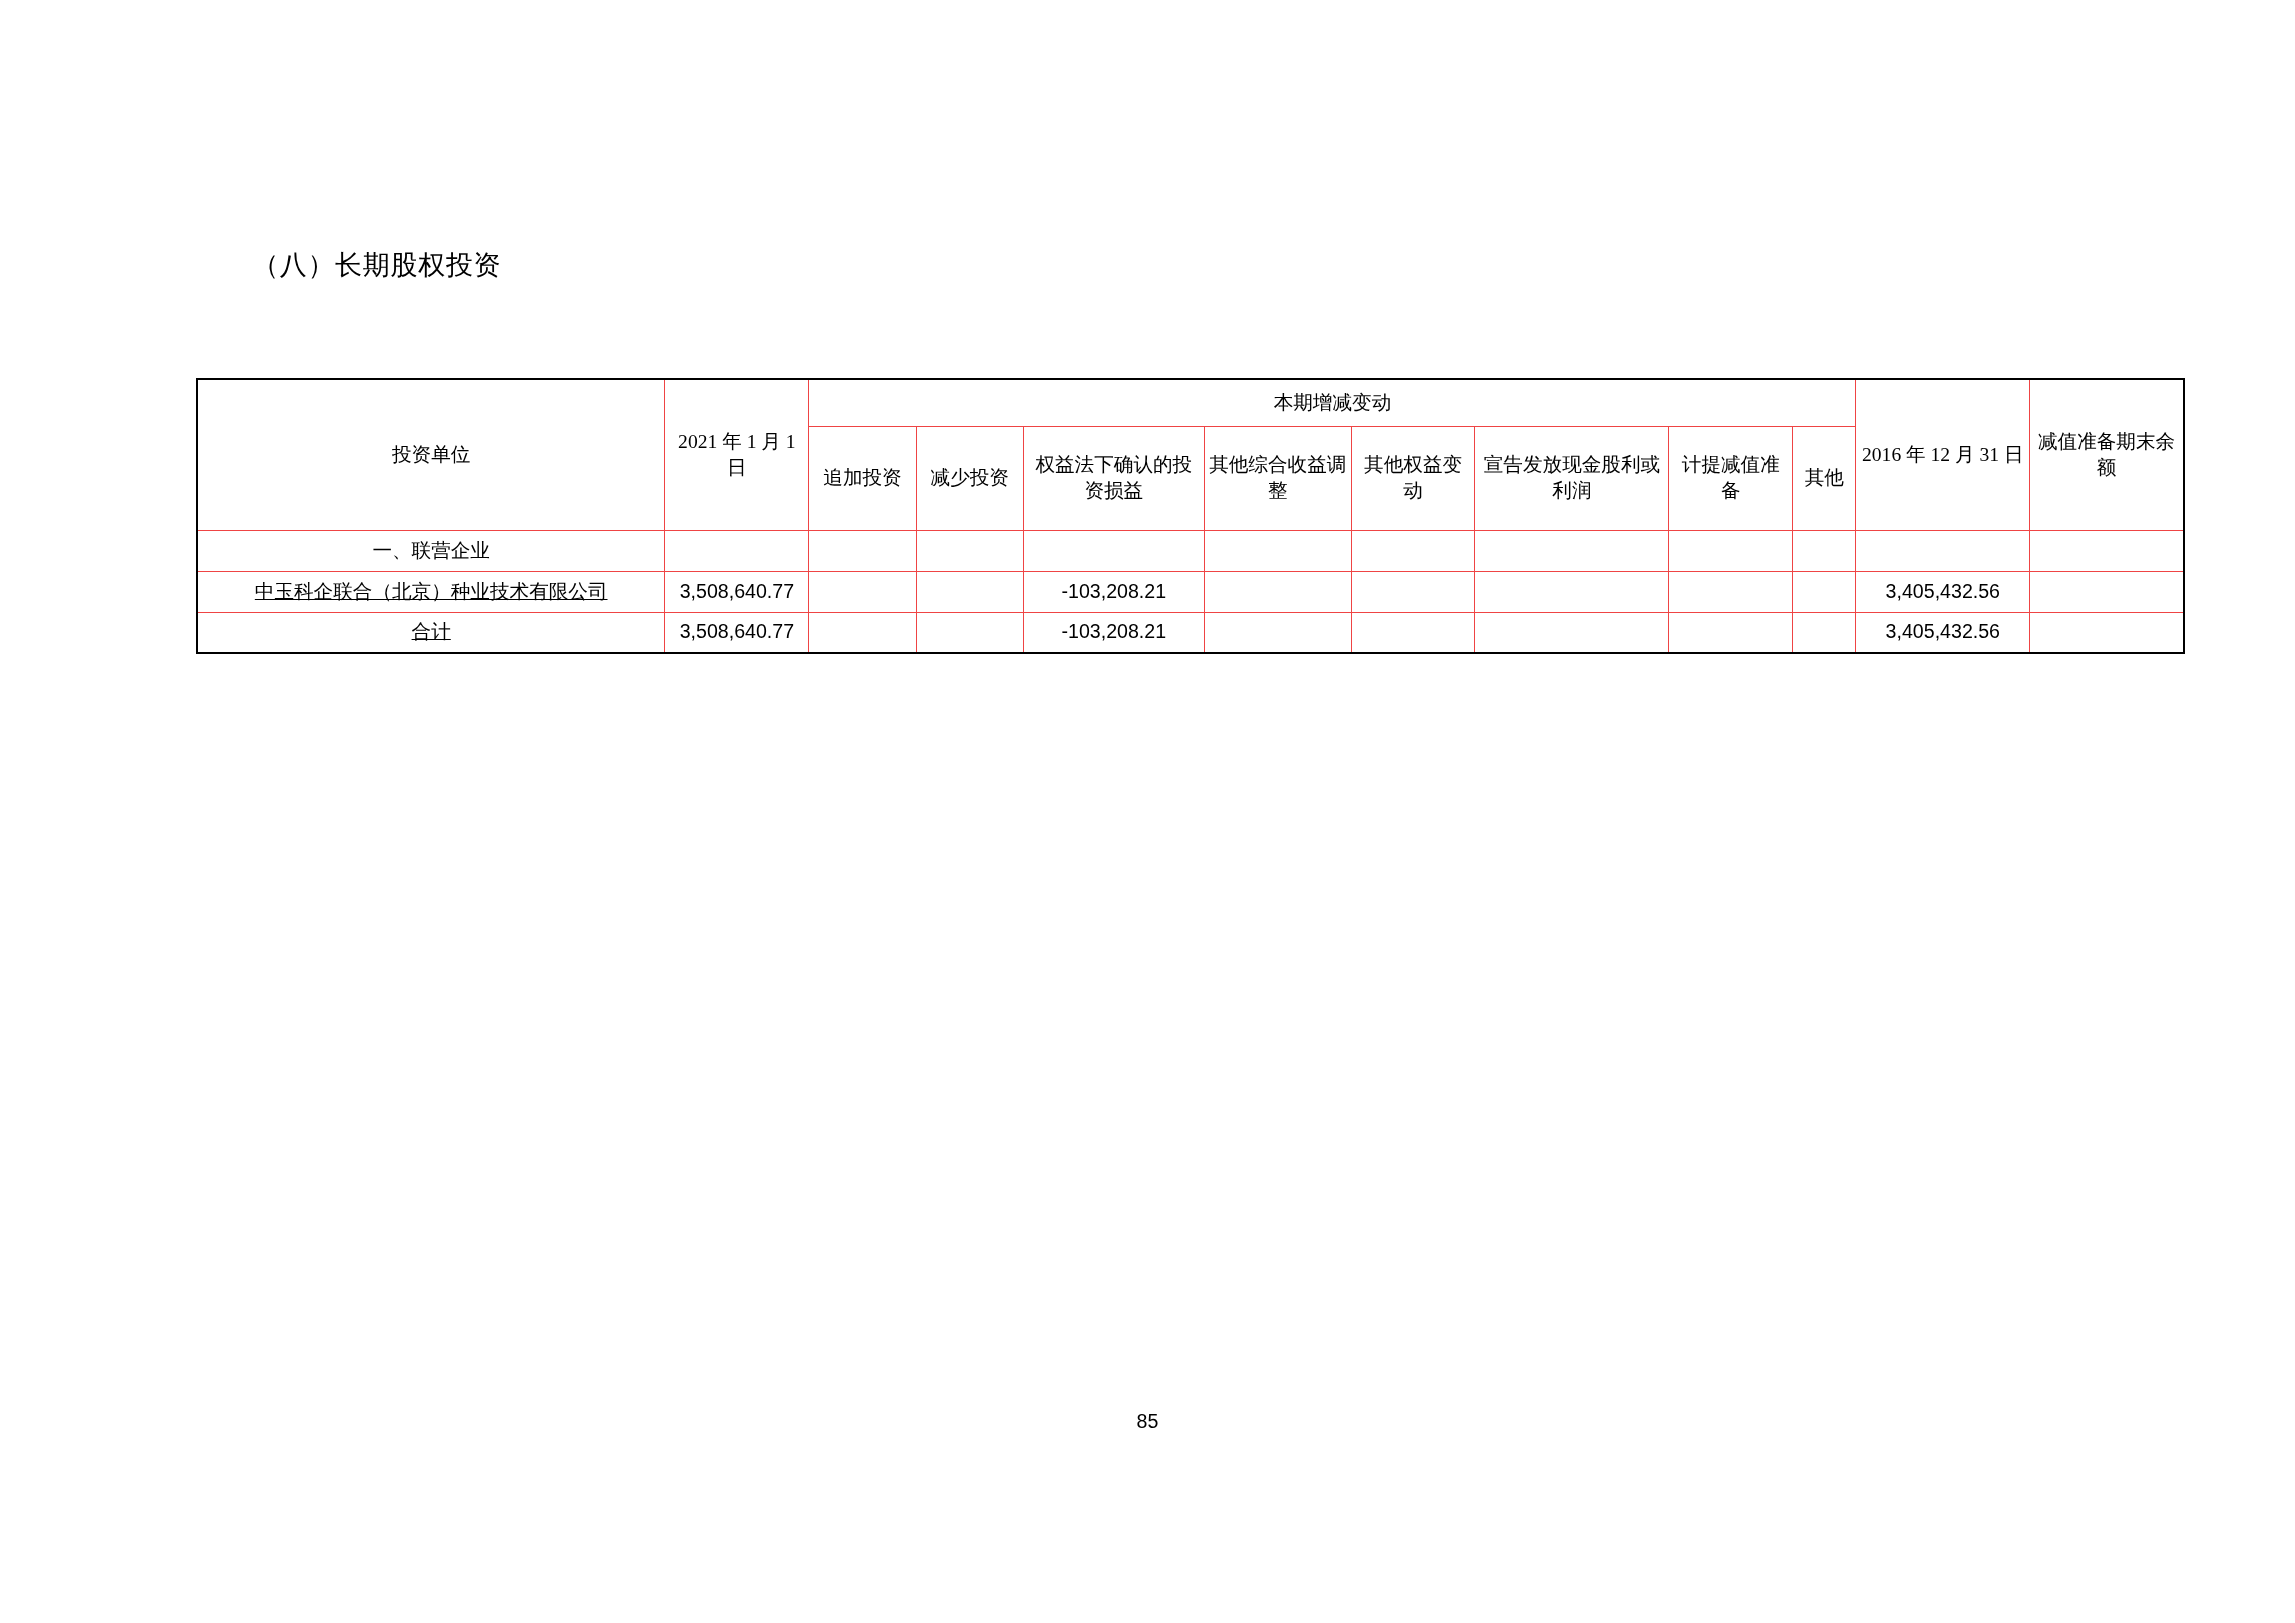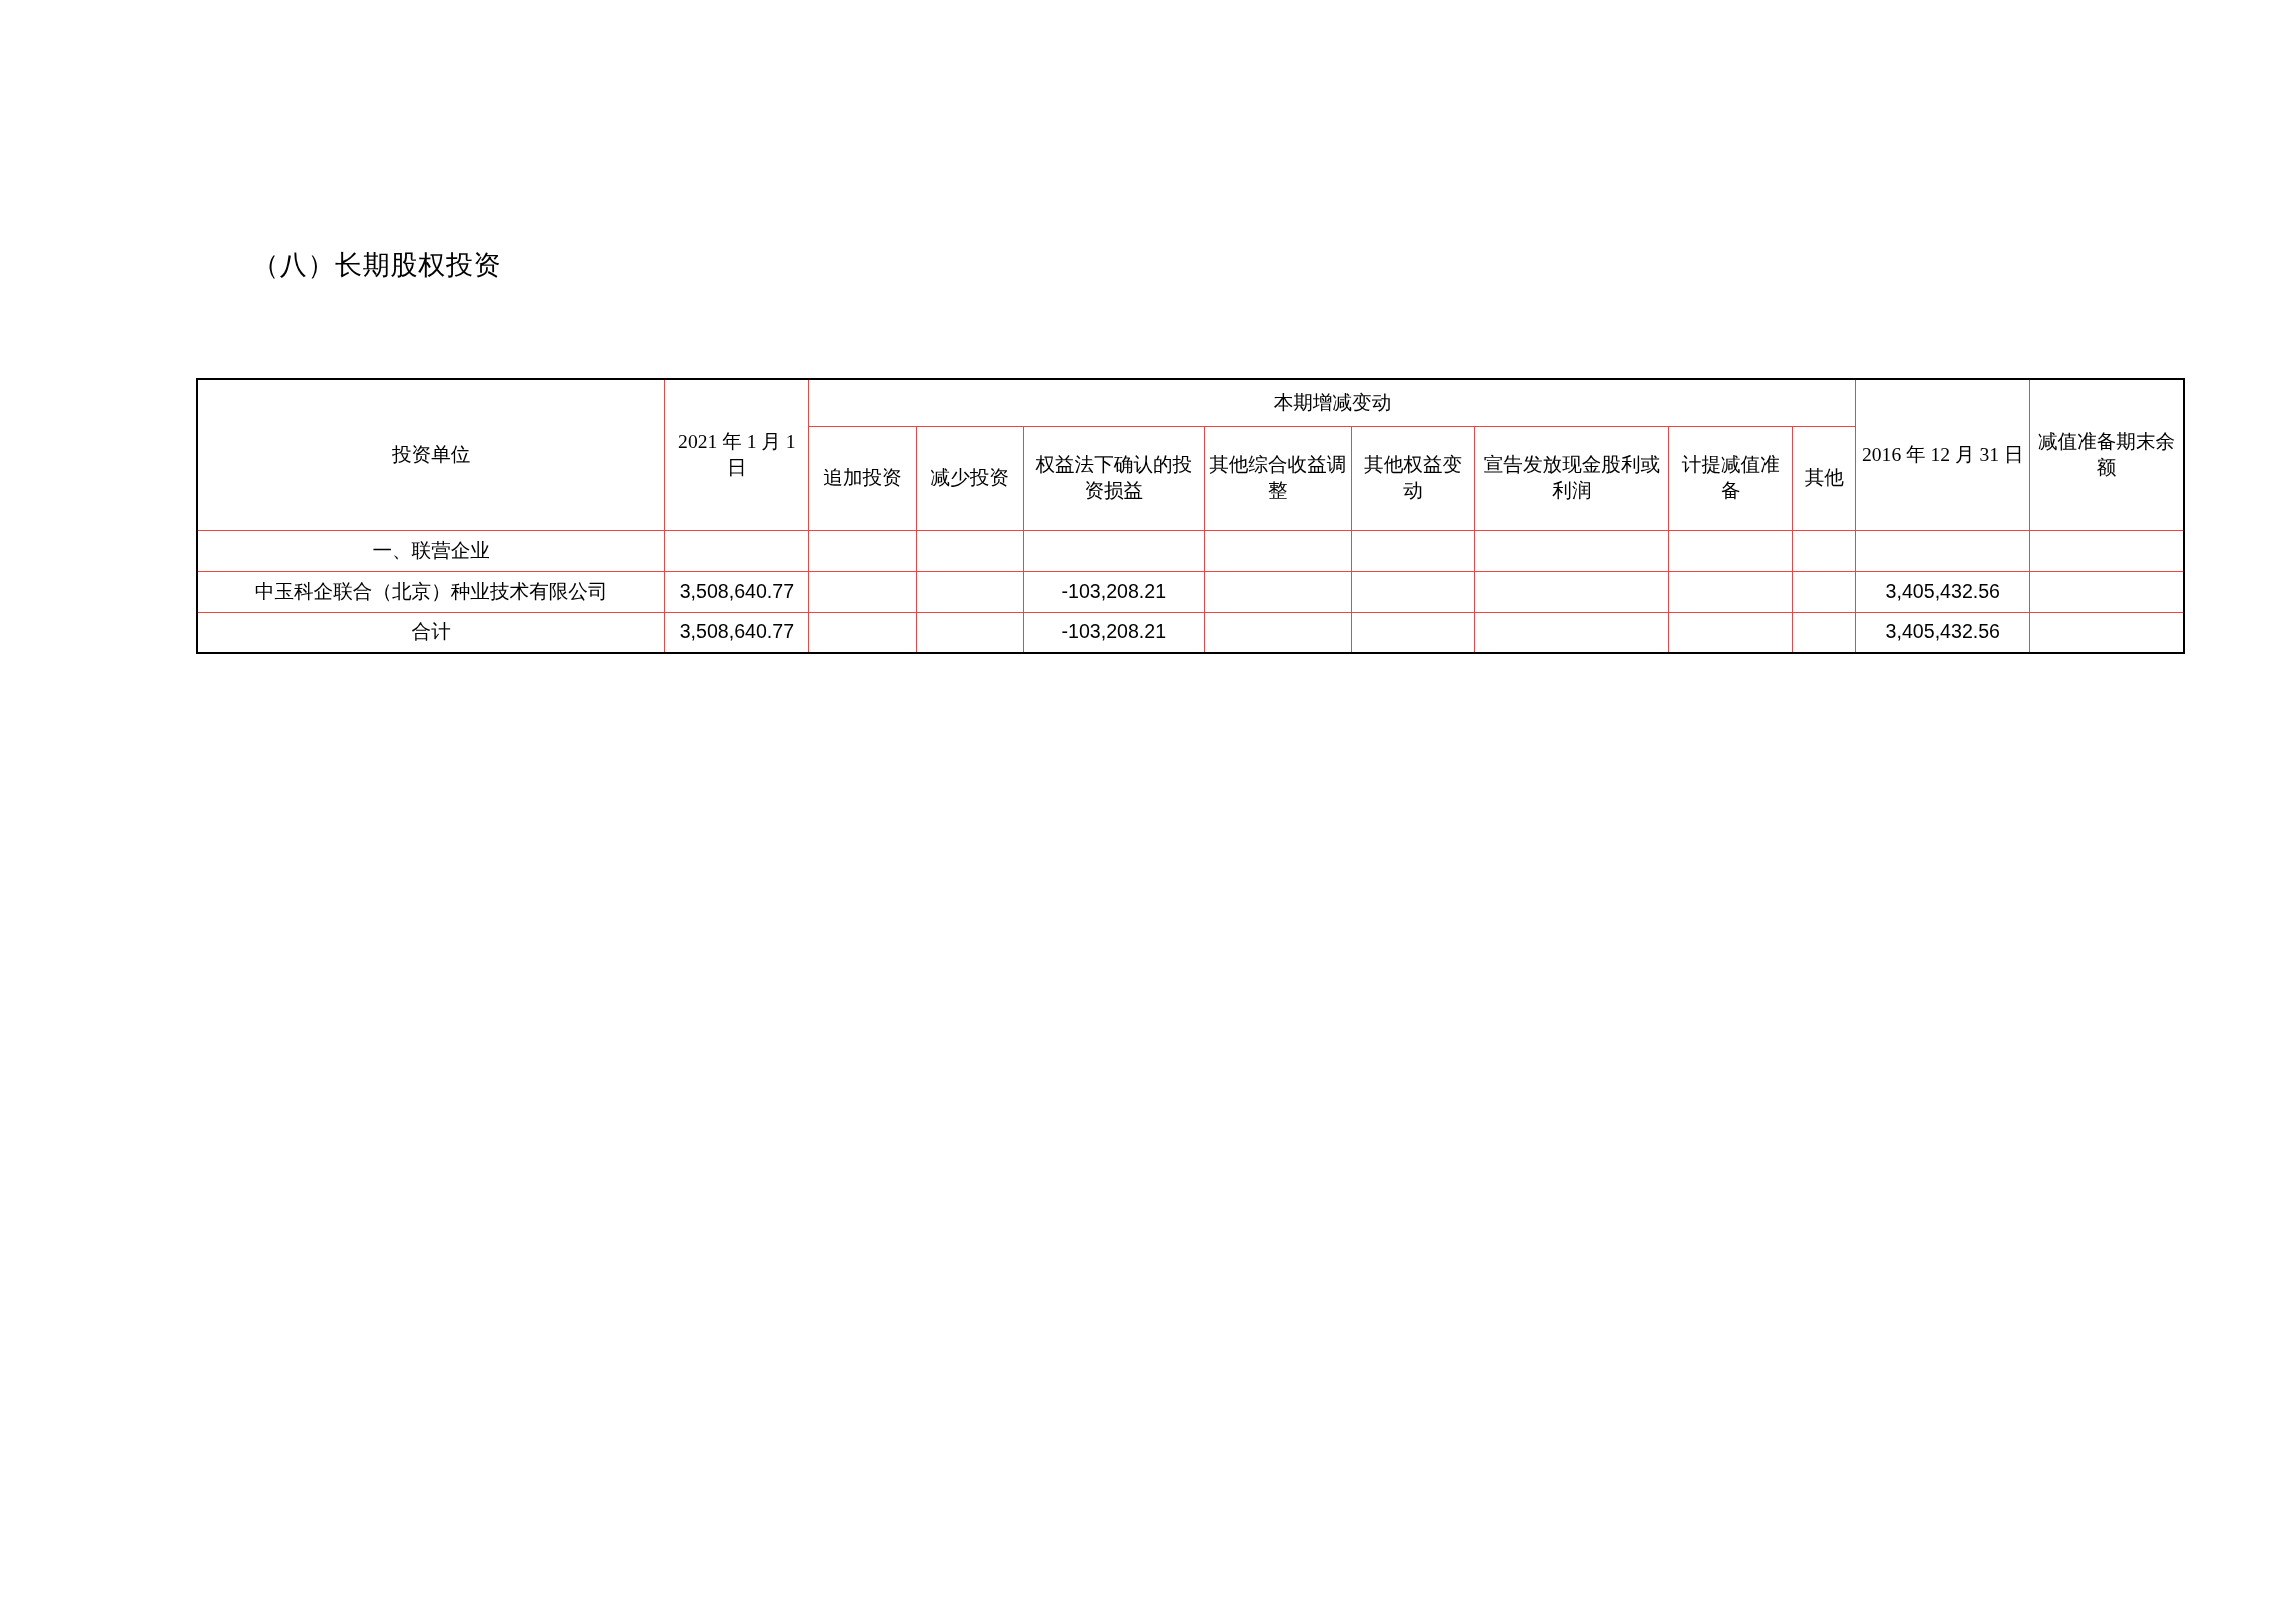--- a/index.html
+++ b/index.html
@@ -56,20 +56,21 @@
     border: 2px solid #000000;
   }
   .hdr-tall {
     height: 151px;
   }
   .row-cell {
     height: 41px;
   }
   td.left-name {
     text-align: center;
+    text-decoration: underline;
   }
   td.num {
     text-align: right;
     padding-right: 9.2px;
     font-family: "Liberation Sans", sans-serif;
     font-size: 19px;
   }
   td.sub-head {
     text-align: left;
     padding-left: 19.6px;
@@ -179,15 +180,16 @@
           <td class="num"></td>
           <td class="num"></td>
           <td class="num"></td>
           <td class="num">3,405,432.56</td>
           <td class="num"></td>
         </tr>
       </tbody>
     </table>
   </div>
 
+  <div class="page-number">85</div>
 
 </div>
 
 
 </body></html>

